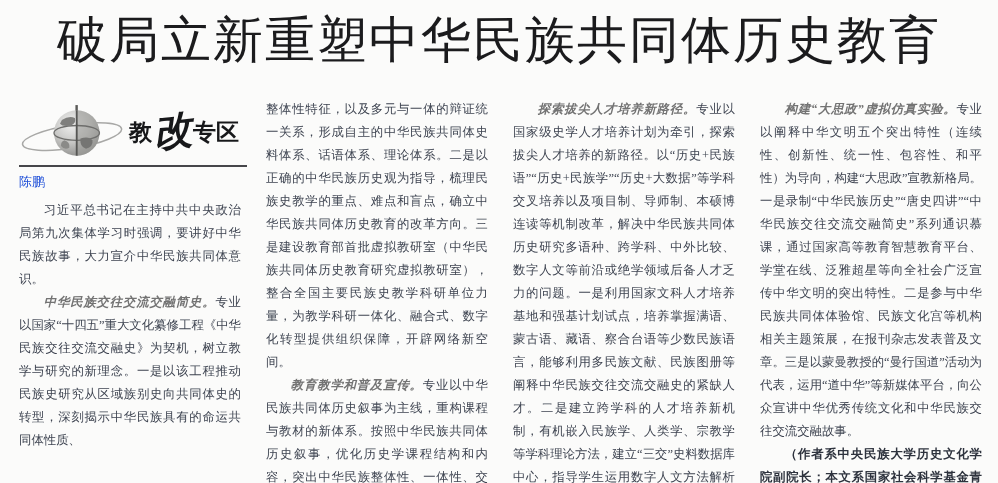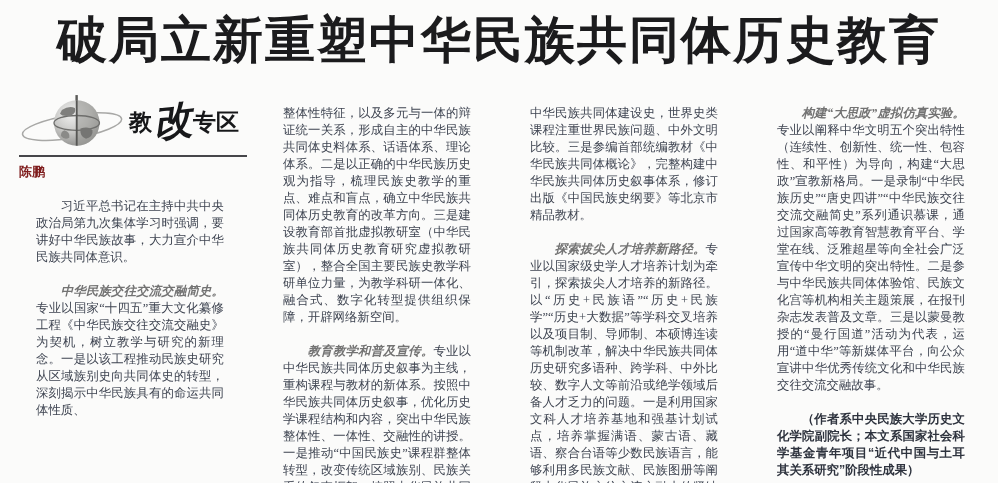--- a/index.html
+++ b/index.html
@@ -6,45 +6,45 @@
   body {
     width: 998px; height: 483px;
     background: #fbfbfa;
     overflow: hidden;
     font-family: "Liberation Serif", serif;
   }
   .page { width: 998px; height: 483px; position: relative; }
 
   
   .headline {
-    margin: 12px 28px 6px 28px;
+    margin: 12px 28px 16px 28px;
     text-align: center;
     font-family: "Liberation Sans", sans-serif;
-    font-weight: 700;
+    font-weight: 400;
     font-size: 50px;
     line-height: 1.12;
     letter-spacing: 2px;
     color: #1b1b1d;
     white-space: nowrap;
   }
 
   
   .content {
     display: flex;
     gap: 25px;
     padding: 14px 16px 0 19px;
     height: 398px;
     overflow: hidden;
   }
   .col { flex: 1 1 0; min-width: 0; }
 
   .para {
-    margin: 17px;
+    margin: 0;
     font-size: 12.4px;
-    line-height: 17px;
+    line-height: 23px;
     color: #3e4451;
     text-align: justify;
     text-justify: inter-ideograph;
   }
   .indent { text-indent: 2em; }
   .lead {
     font-weight: bold;
     font-style: italic;
     color: #737373;
   }
@@ -85,23 +85,23 @@
     transform: rotate(-6deg);
     display: inline-block;
   }
   .rule {
     height: 2px;
     background: #46464a;
     margin: 1px -6px 0 0;
   }
   .author {
     font-family: "Liberation Sans", sans-serif;
-    font-weight: bold;
+    font-weight: normal;
     font-size: 13px;
-    color: #7f1d1d;
+    color: #1d4ed8;
     margin: 6px 0 8px 0;
   }
 </style>
 </head>
 <body>
 
 <div class="page">
 
   <h1 class="headline">破局立新重塑中华民族共同体历史教育</h1>
 
@@ -141,21 +141,20 @@
       <p class="para indent"><span>习近平总书记在主持中共中央政治局第九次集体学习时强调，要讲好中华民族故事，大力宣介中华民族共同体意识。</span></p>
       <p class="para indent"><span class="lead">中华民族交往交流交融简史。</span><span>专业以国家“十四五”重大文化纂修工程《中华民族交往交流交融史》为契机，树立教学与研究的新理念。一是以该工程推动民族史研究从区域族别史向共同体史的转型，深刻揭示中华民族具有的命运共同体性质、</span></p>
     </div>
 
     <div class="col">
       <p class="para"><span>整体性特征，以及多元与一体的辩证统一关系，形成自主的中华民族共同体史料体系、话语体系、理论体系。二是以正确的中华民族历史观为指导，梳理民族史教学的重点、难点和盲点，确立中华民族共同体历史教育的改革方向。三是建设教育部首批虚拟教研室（中华民族共同体历史教育研究虚拟教研室），整合全国主要民族史教学科研单位力量，为教学科研一体化、融合式、数字化转型提供组织保障，开辟网络新空间。</span></p>
       <p class="para indent"><span class="lead">教育教学和普及宣传。</span><span>专业以中华民族共同体历史叙事为主线，重构课程与教材的新体系。按照中华民族共同体历史叙事，优化历史学课程结构和内容，突出中华民族整体性、一体性、交融性的讲授。一是推动“中国民族史”课程群整体转型，改变传统区域族别、民族关系的叙事框架，按照中华民族共同体历史的发展线索，重新设置章节、体例和内容。二是各类史学课程有机融入中华民族共同体历史教育元素。中国古代史类课程注重中华民族起源、形成和发展史，中国近现代史类课程注重中华民族复兴史、中国共产党</span></p>
     </div>
 
     <div class="col">
-      <p class="para"><span>中华民族共同体建设史，世界史类课程注重世界民族问题、中外文明比较。三是参编首部统编教材《中华民族共同体概论》，完整构建中华民族共同体历史叙事体系，修订出版《中国民族史纲要》等北京市精品教材。</span></p>
       <p class="para indent"><span class="lead">探索拔尖人才培养新路径。</span><span>专业以国家级史学人才培养计划为牵引，探索拔尖人才培养的新路径。以“历史+民族语”“历史+民族学”“历史+大数据”等学科交叉培养以及项目制、导师制、本硕博连读等机制改革，解决中华民族共同体历史研究多语种、跨学科、中外比较、数字人文等前沿或绝学领域后备人才乏力的问题。一是利用国家文科人才培养基地和强基计划试点，培养掌握满语、蒙古语、藏语、察合台语等少数民族语言，能够利用多民族文献、民族图册等阐释中华民族交往交流交融史的紧缺人才。二是建立跨学科的人才培养新机制，有机嵌入民族学、人类学、宗教学等学科理论方法，建立“三交”史料数据库中心，指导学生运用数字人文方法解析中华民族共同体历史。三是建好国家级一流本科课程（社会实践类）</span></p>
     </div>
 
     <div class="col">
       <p class="para indent"><span class="lead">构建“大思政”虚拟仿真实验。</span><span>专业以阐释中华文明五个突出特性（连续性、创新性、统一性、包容性、和平性）为导向，构建“大思政”宣教新格局。一是录制“中华民族历史”“唐史四讲”“中华民族交往交流交融简史”系列通识慕课，通过国家高等教育智慧教育平台、学堂在线、泛雅超星等向全社会广泛宣传中华文明的突出特性。二是参与中华民族共同体体验馆、民族文化宫等机构相关主题策展，在报刊杂志发表普及文章。三是以蒙曼教授的“曼行国道”活动为代表，运用“道中华”等新媒体平台，向公众宣讲中华优秀传统文化和中华民族交往交流交融故事。</span></p>
       <p class="para attribution"><span>（作者系中央民族大学历史文化学院副院长；本文系国家社会科学基金青年项目“近代中国与土耳其关系研究”阶段性成果）</span></p>
     </div>
 
   </div>
 </div>

